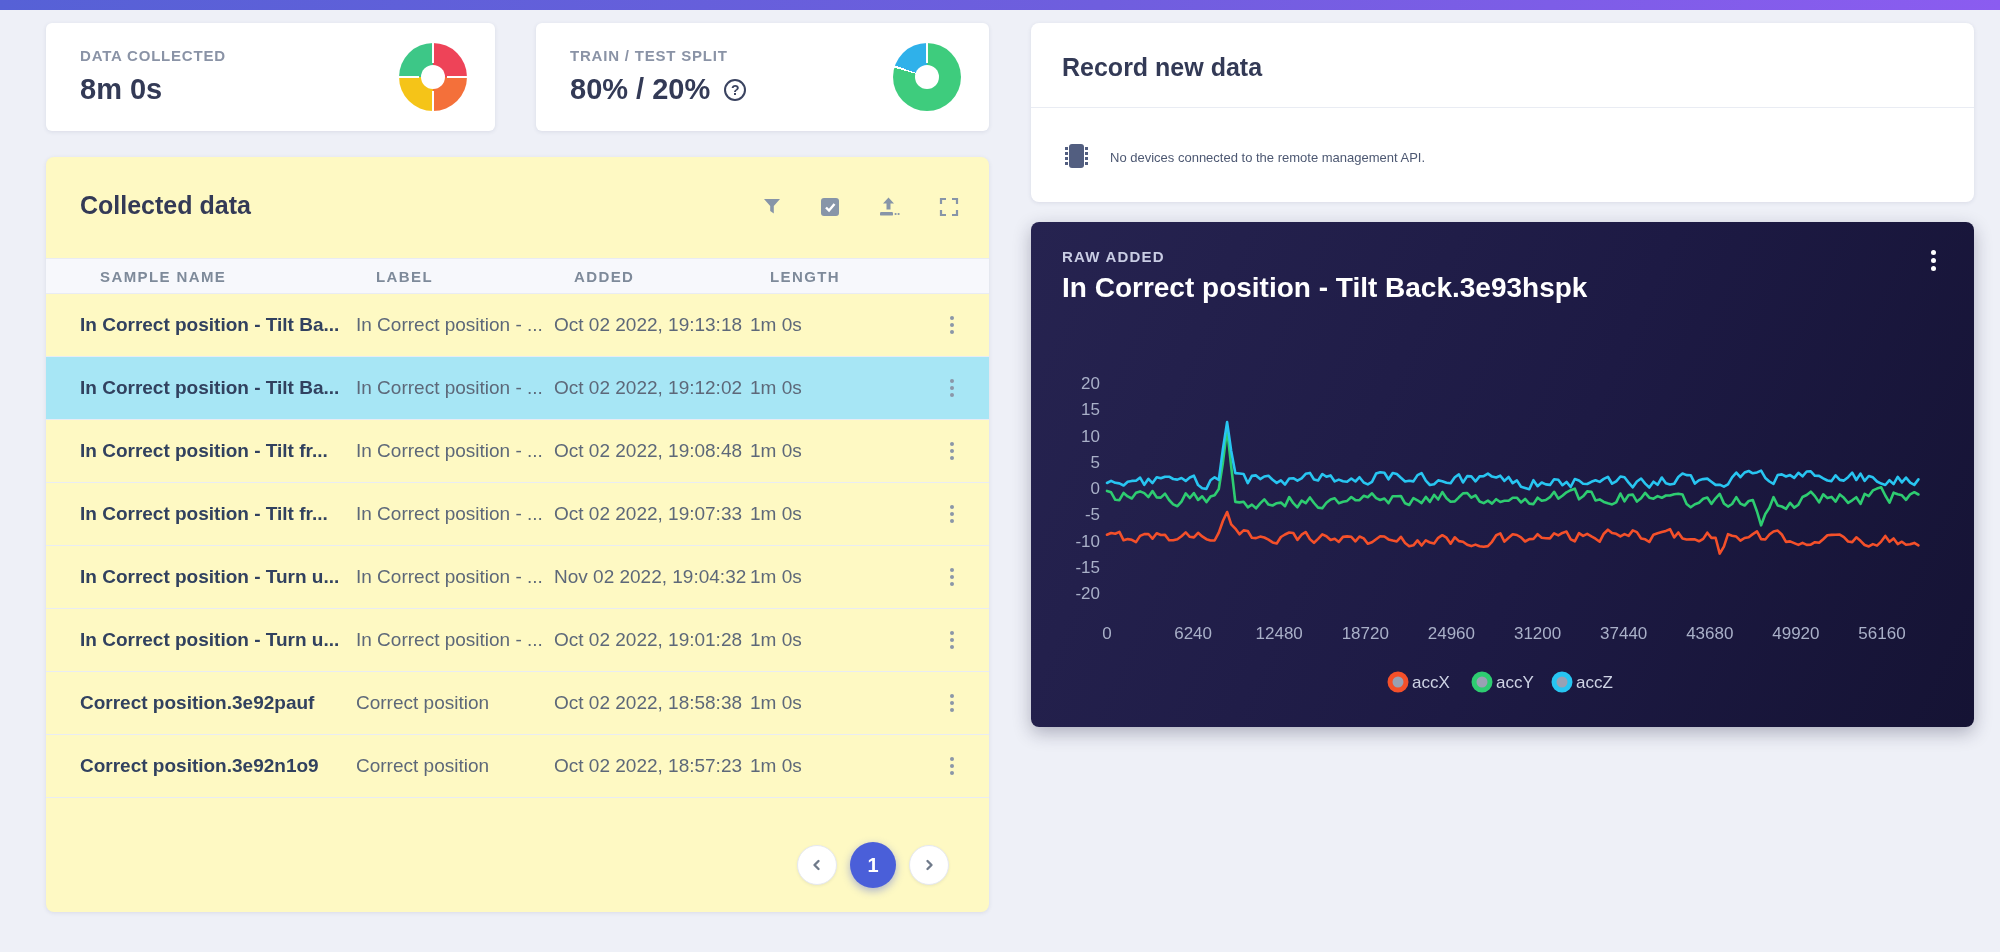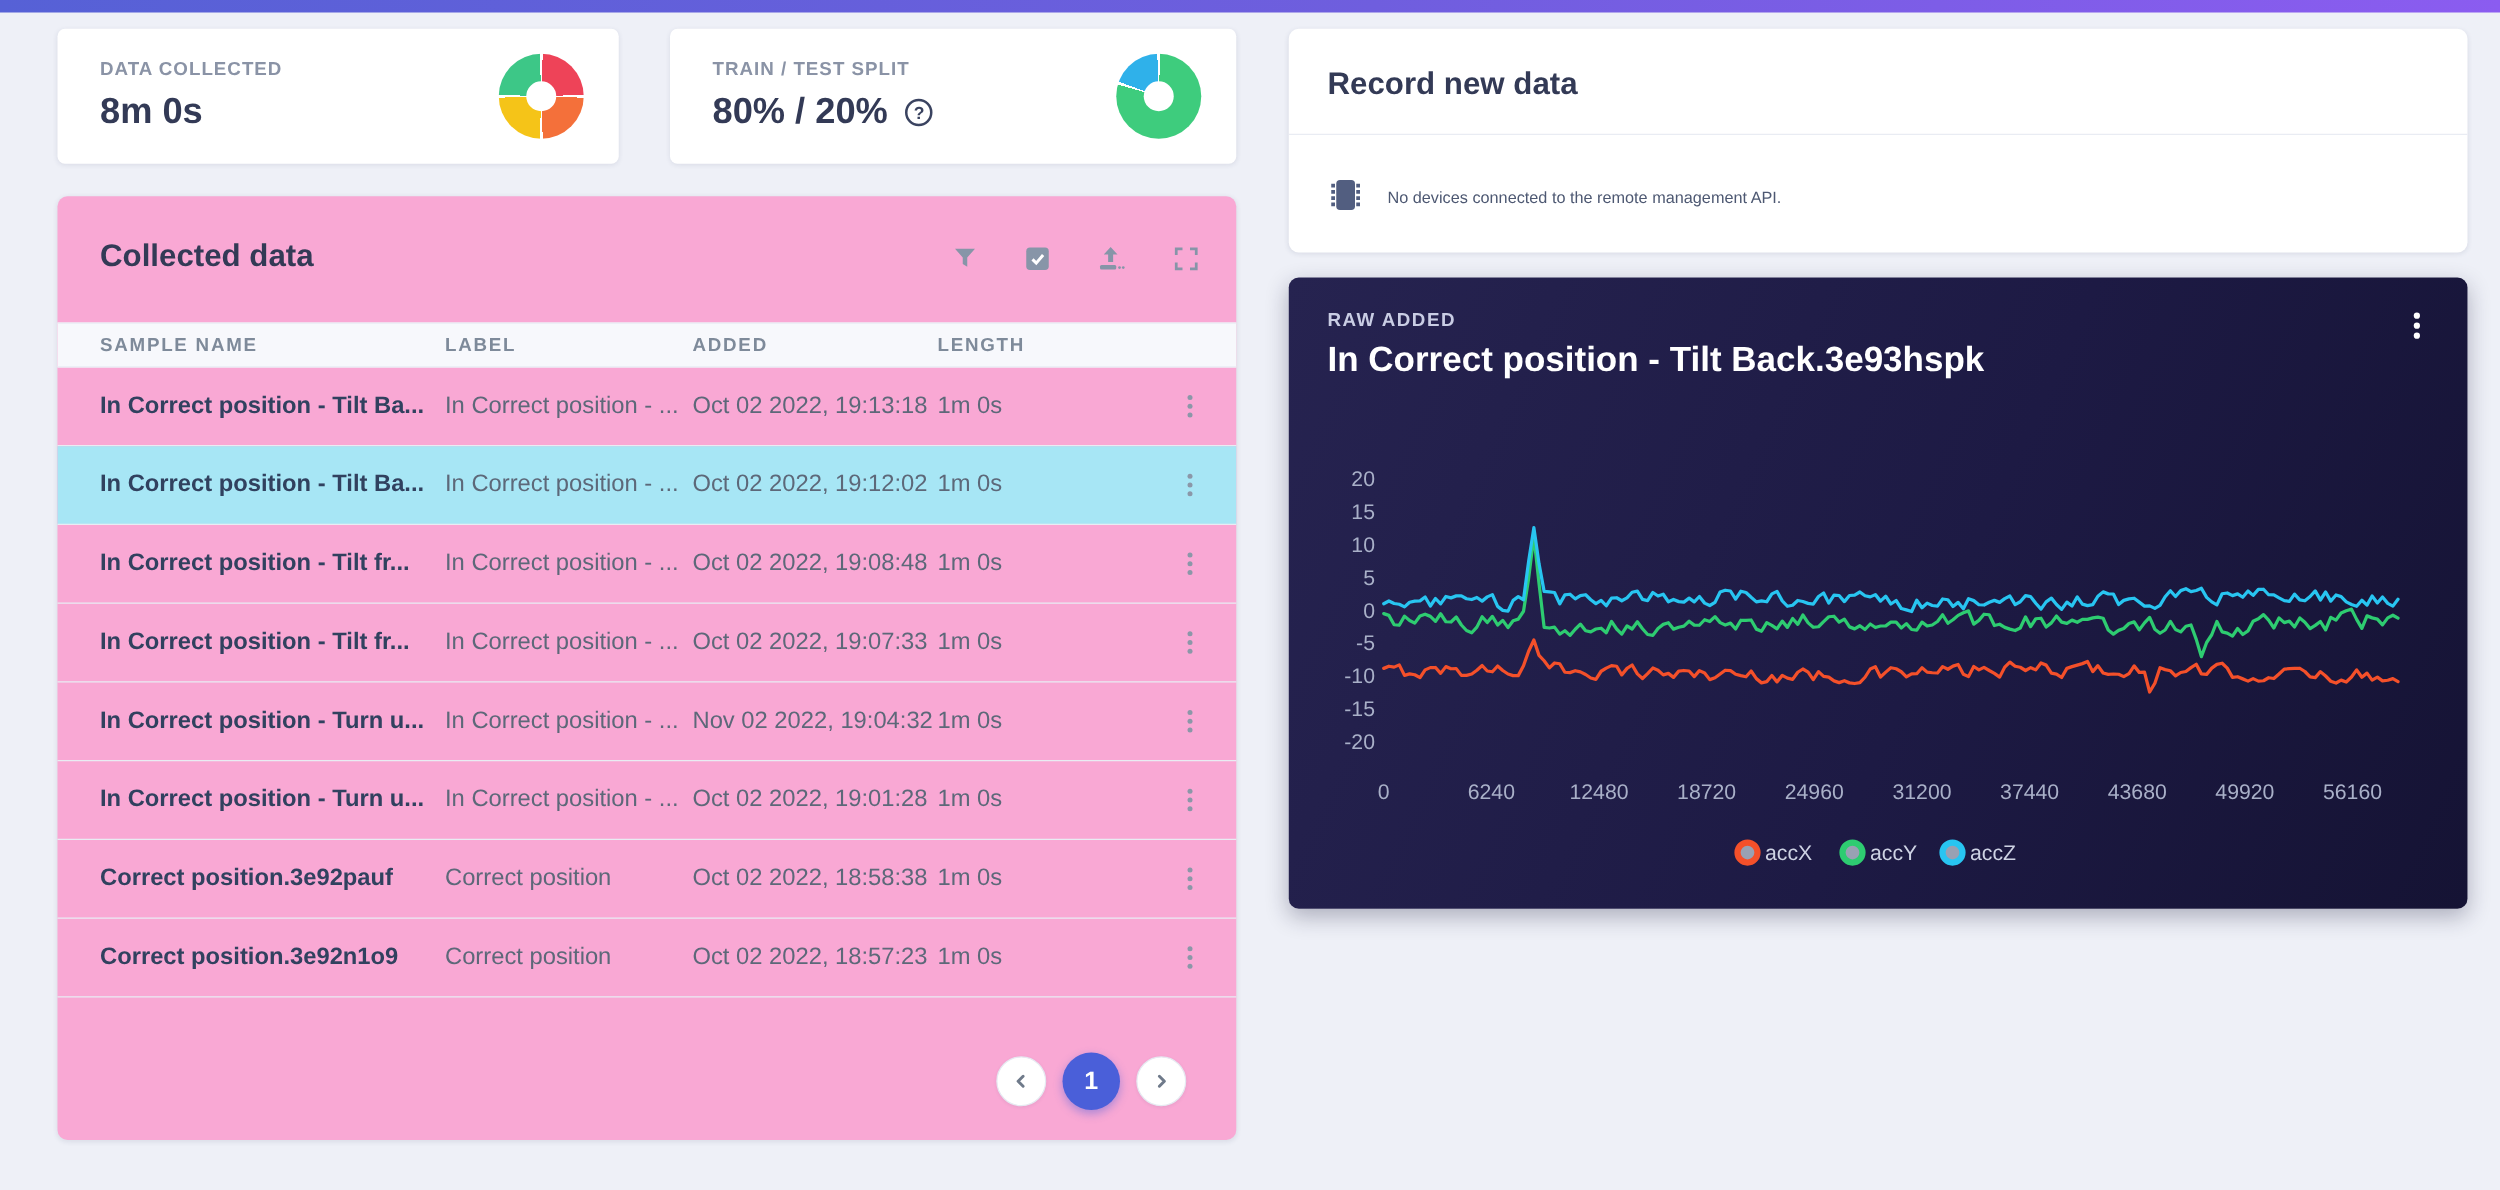--- a/index.html
+++ b/index.html
@@ -24,29 +24,29 @@
     color:#333a56; display:flex; align-items:center; gap:14px; }
   .help-badge { width:22px; height:22px; border-radius:50%; border:2px solid #3a4360;
     color:#3a4360; font-size:14px; font-weight:bold; display:flex; align-items:center;
     justify-content:center; }
   .donut { position:absolute; right:28px; top:20px; width:68px; height:68px; border-radius:50%; }
   .donut .hole { position:absolute; left:50%; top:50%; width:24px; height:24px;
     margin:-12px 0 0 -12px; background:#fff; border-radius:50%; }
 
   
   #panel-collected { position:absolute; left:46px; top:157px; width:943px; height:755px;
-    background:#f9a8d4; border-radius:8px; box-shadow:0 1px 4px rgba(40,50,90,.10); }
+    background:#fef9c3; border-radius:8px; box-shadow:0 1px 4px rgba(40,50,90,.10); }
   .panel-title { position:absolute; left:34px; top:34px; font-size:25px; font-weight:bold;
     color:#333a56; }
   .toolbar { position:absolute; right:30px; top:40px; display:flex; gap:38px; align-items:center; }
   .tool-btn { cursor:pointer; display:flex; }
 
   .thead { position:absolute; left:0; top:101px; width:100%; height:36px; background:#f7f8fc;
     border-top:1px solid #e9ecf3; border-bottom:1px solid #e9ecf3; display:flex;
-    align-items:center; padding-left:34px; font-size:15px; font-weight:bold;
+    align-items:center; padding-left:54px; font-size:15px; font-weight:bold;
     color:#7e8a9a; letter-spacing:1.4px; }
   .tbody { position:absolute; left:0; top:137px; width:100%; }
   .trow { display:flex; align-items:center; height:63px; border-bottom:1px solid #e9ecf3;
     padding-left:34px; font-size:19px; color:#5d6879; cursor:pointer; }
   .trow.selected { background:#a7e6f5; }
   .c-sample{ width:276px; padding-right:12px; white-space:nowrap; overflow:hidden; }
   .trow .c-sample { font-weight:bold; color:#31415f; }
   .c-label { width:198px; white-space:nowrap; overflow:hidden; }
   .c-added { width:196px; white-space:nowrap; }
   .c-length{ flex:1; }

